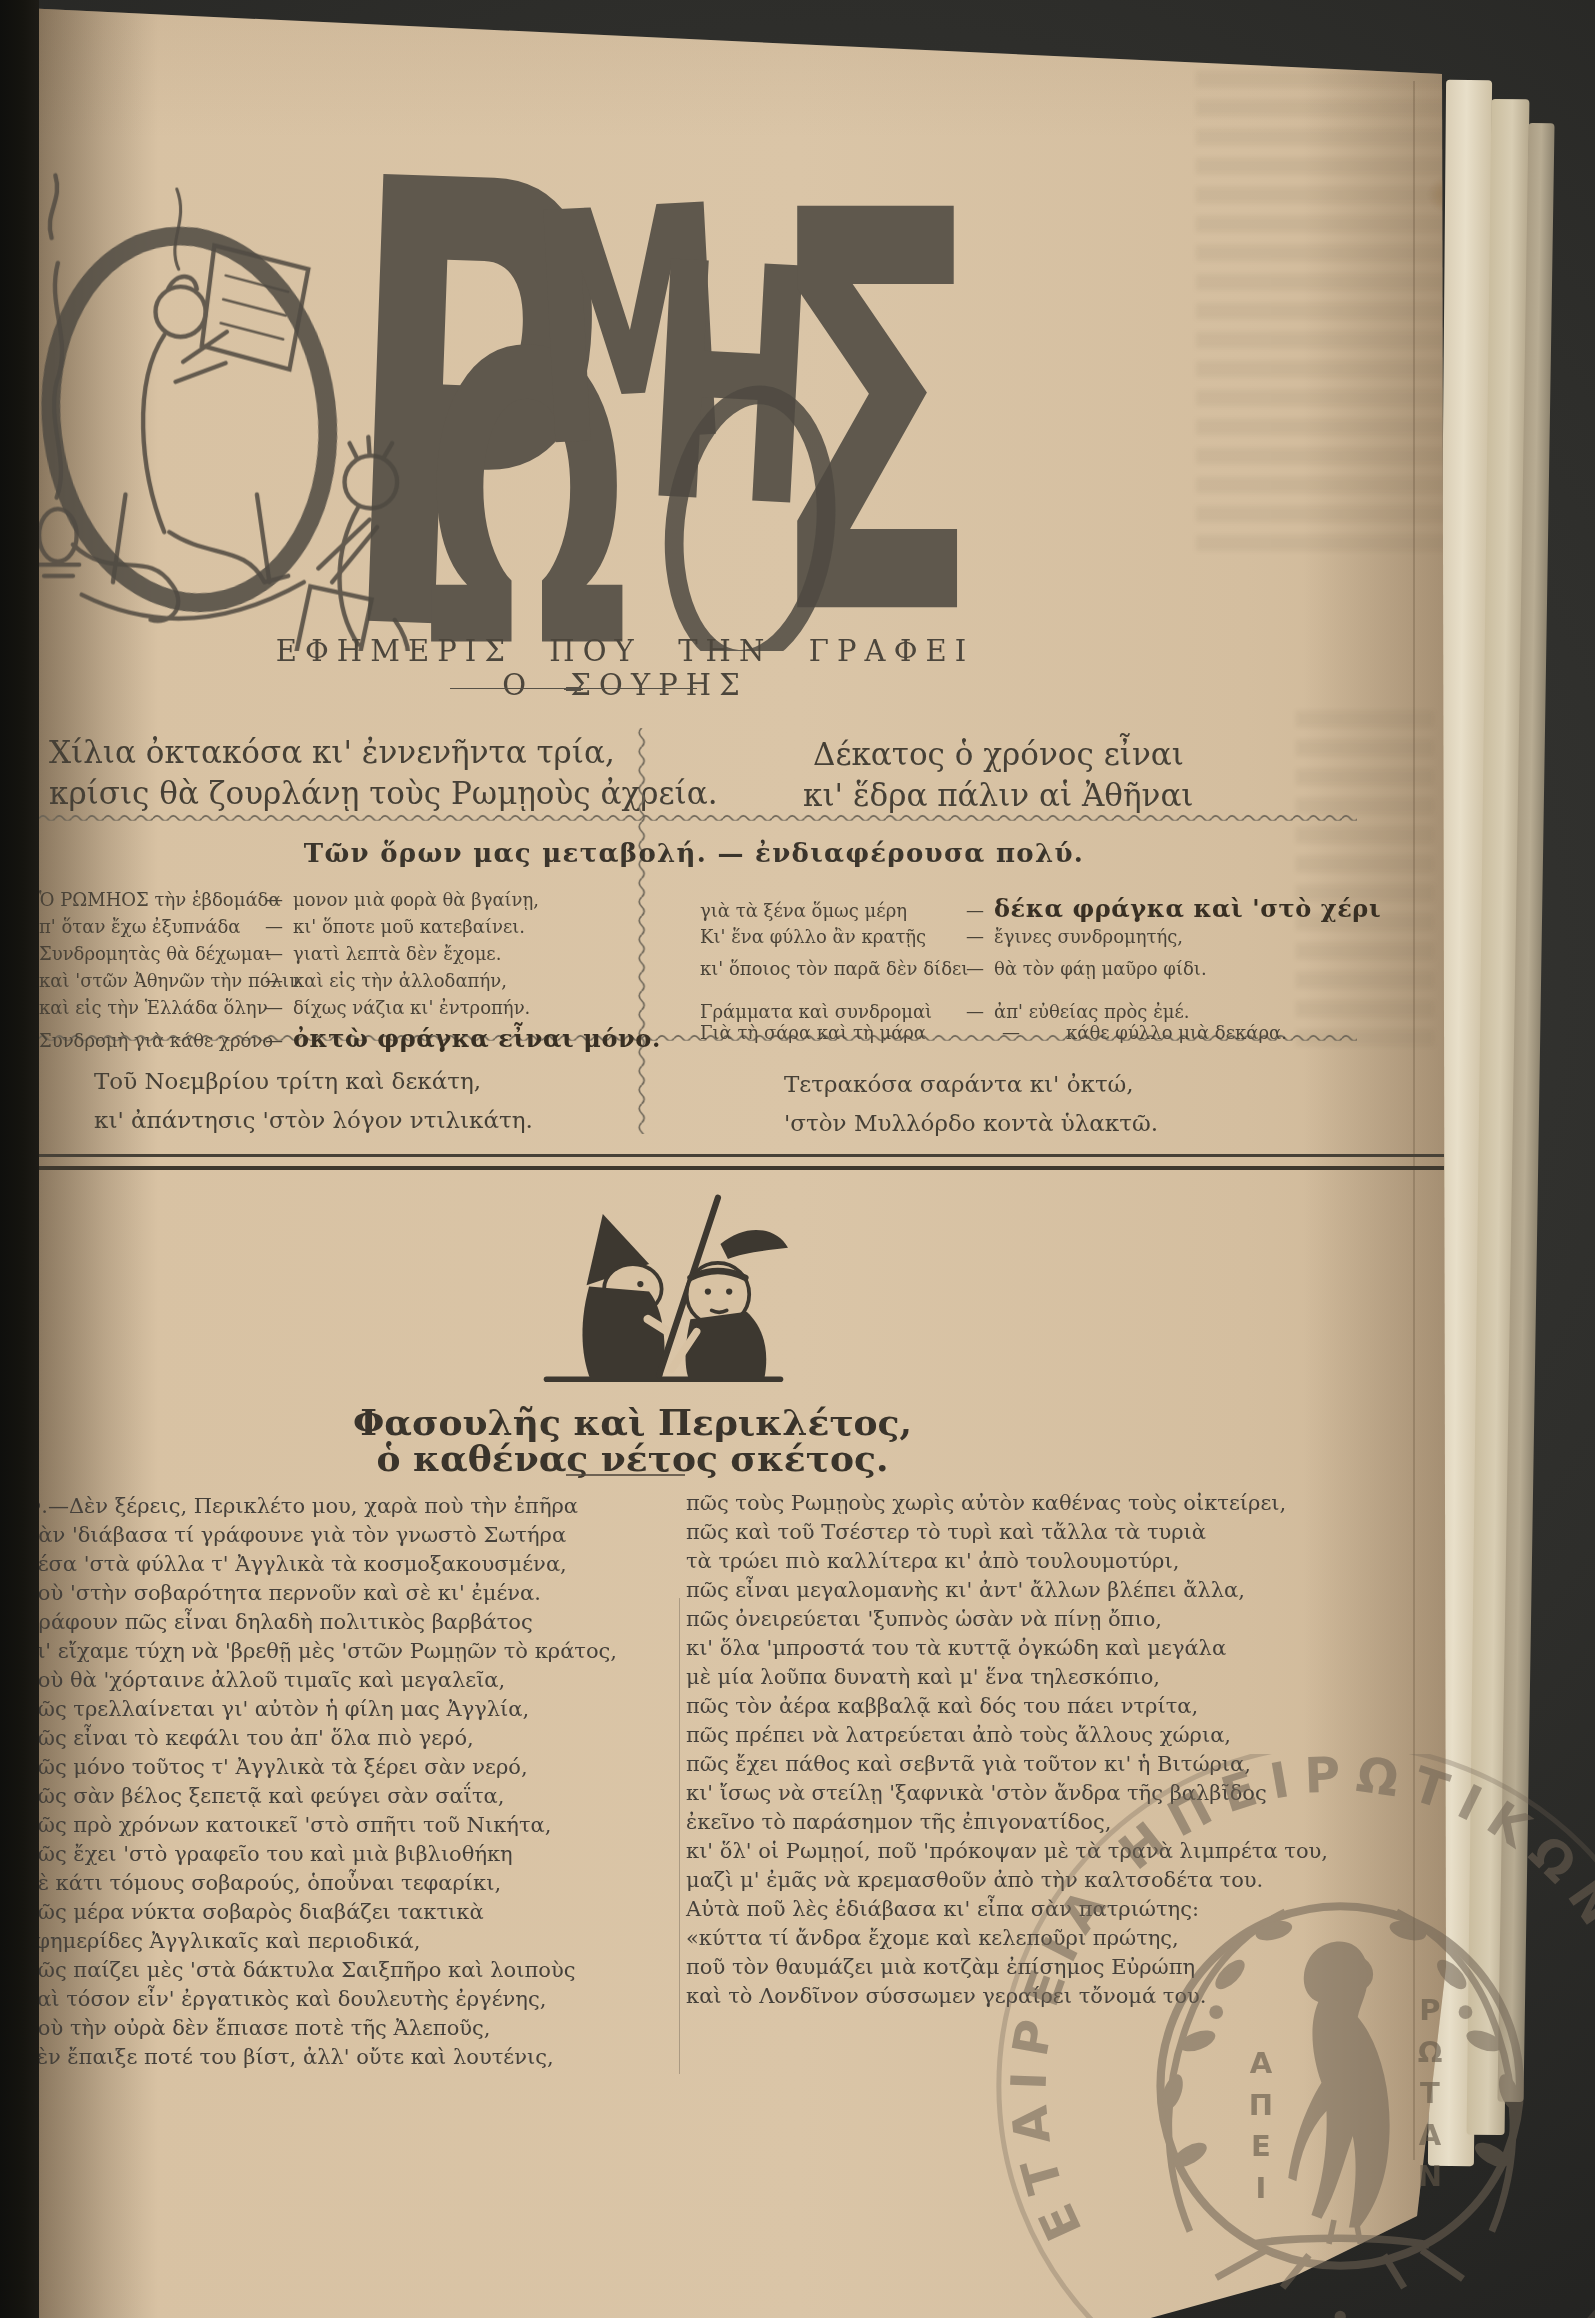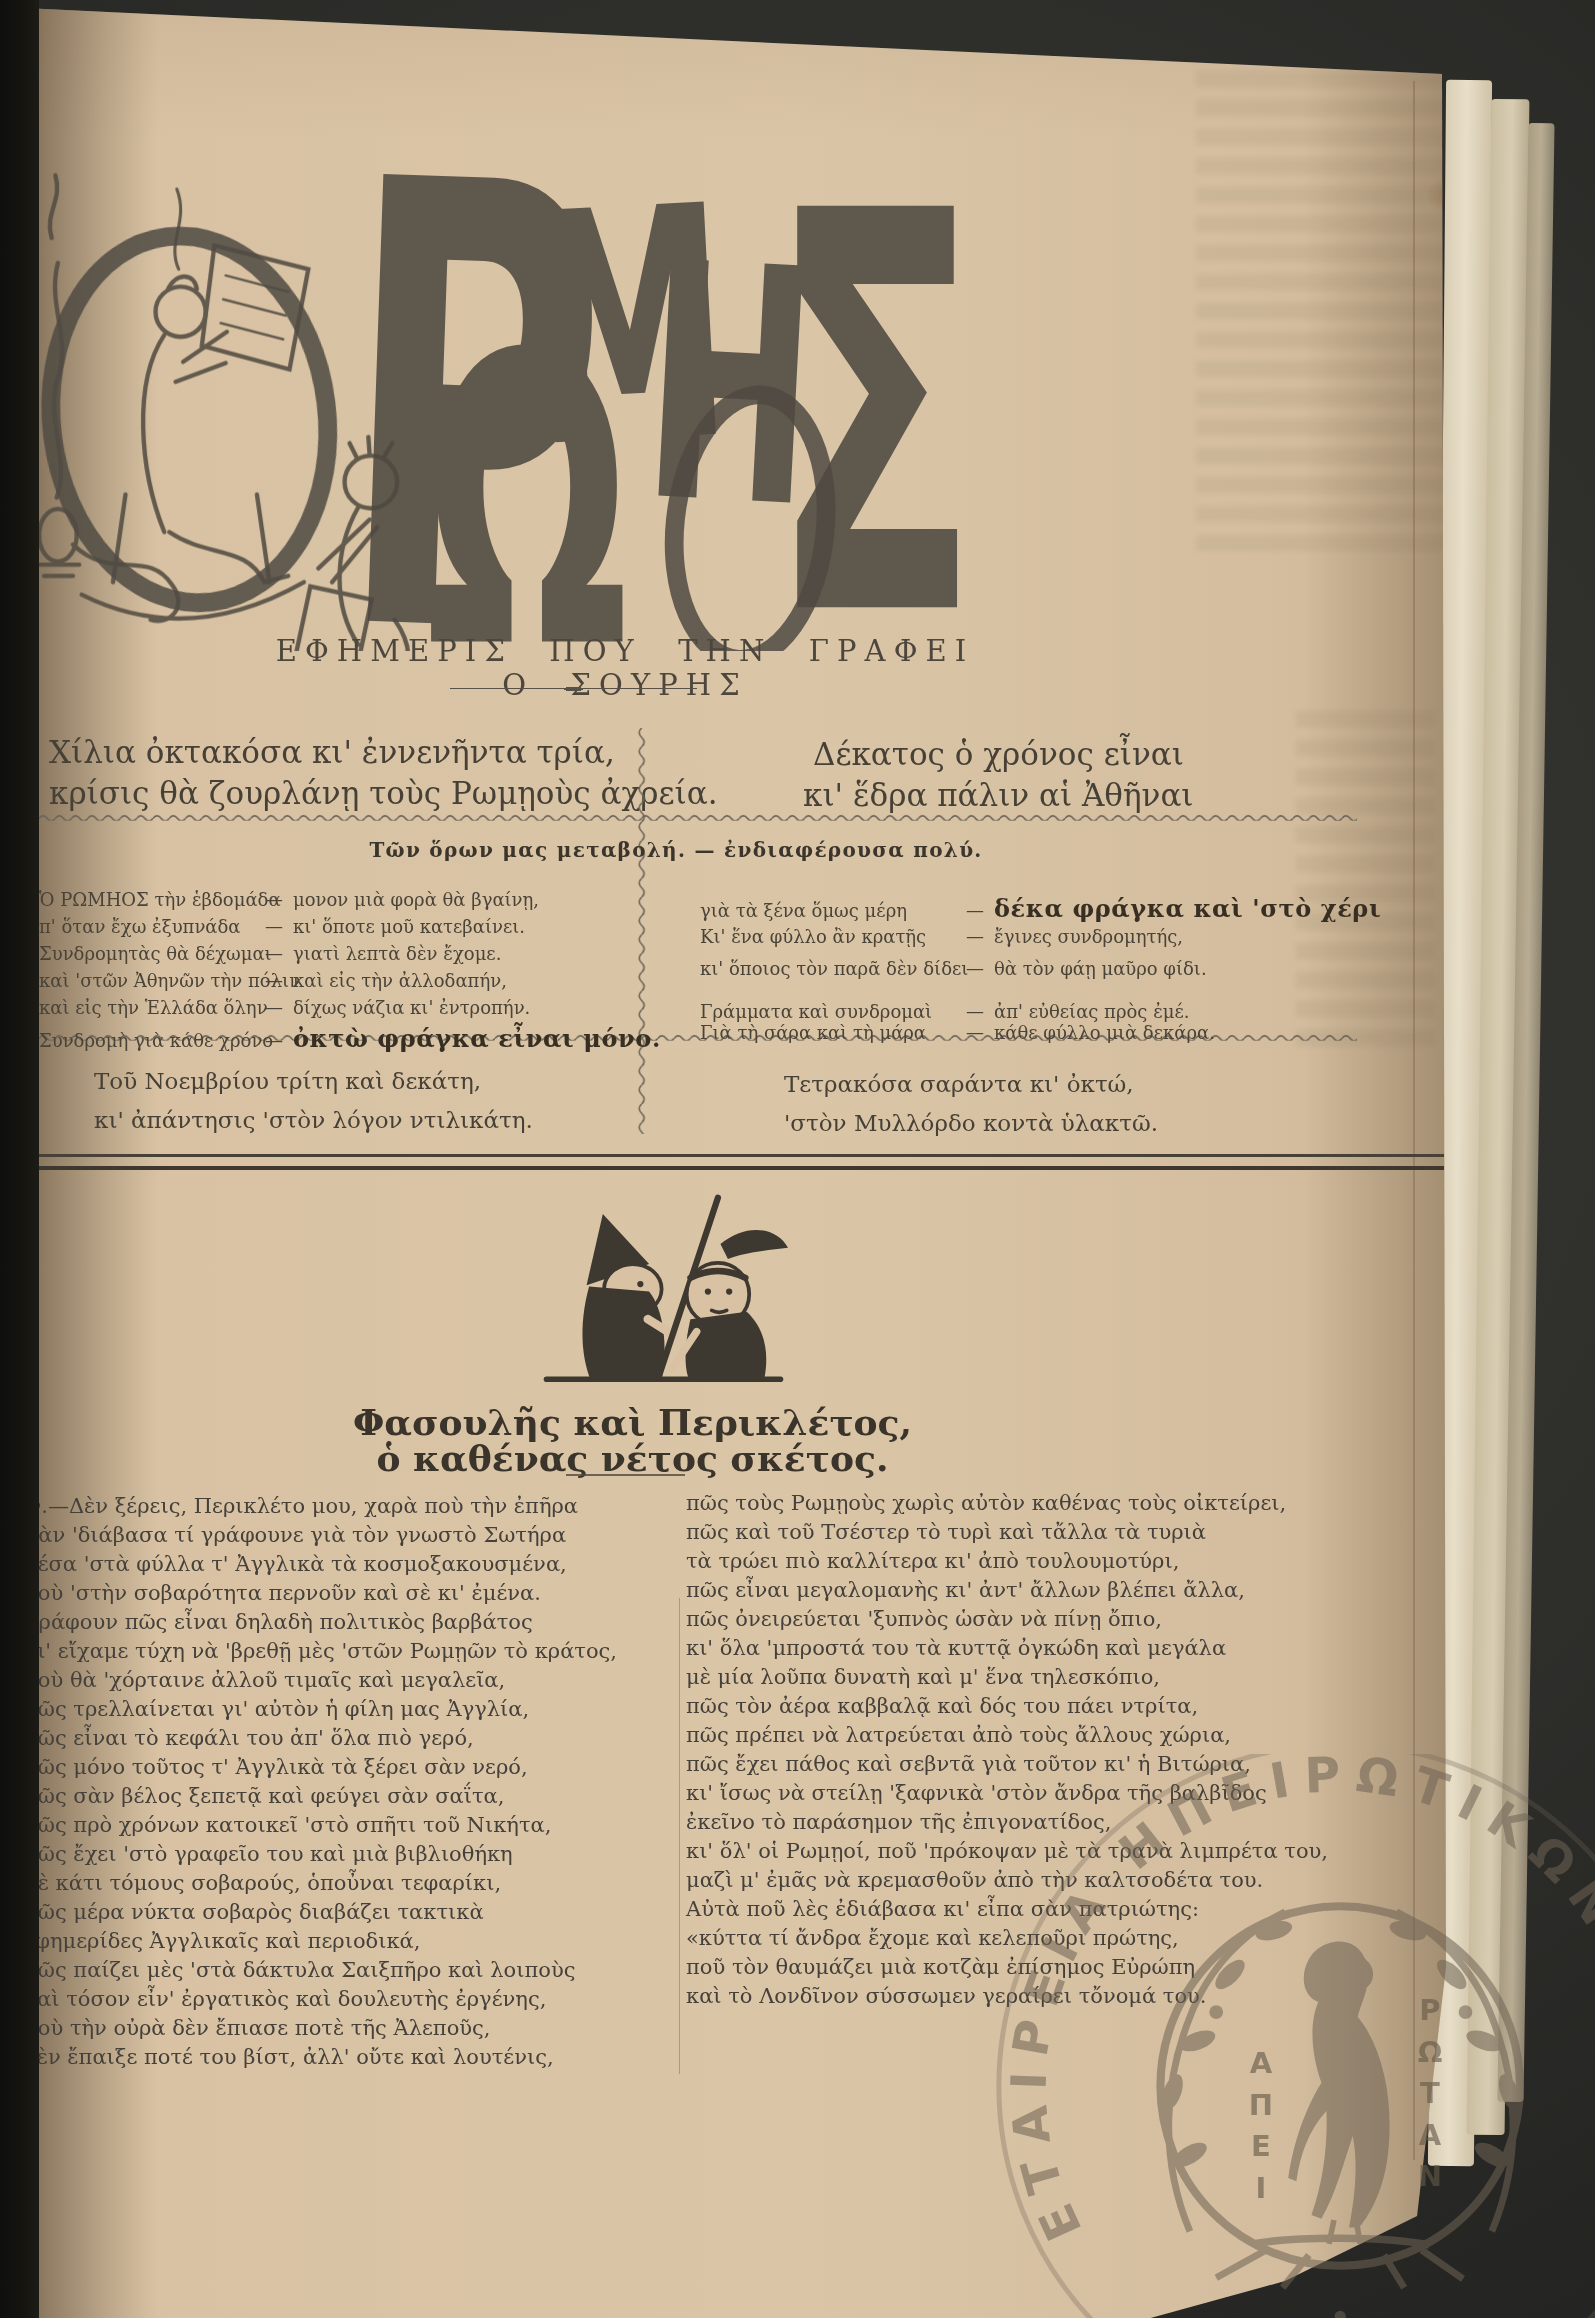--- a/index.html
+++ b/index.html
@@ -41,22 +41,22 @@
     filter:blur(2.5px);opacity:.55;}
   .g1{left:1196px;top:50px;width:251px;height:501px;}
   .g2{left:1296px;top:708px;width:138px;height:338px;}
   .subtitle{left:246px;top:634px;width:758px;text-align:center;
     font-size:29px;letter-spacing:8.1px;word-spacing:19px;color:#4c463c;}
   .ornament{left:450px;top:685px;width:247px;height:7.5px;
     background:
       radial-gradient(ellipse 16.3px 3.8px at 50% 50%, #575147 60%, rgba(0,0,0,0) 62%),
       linear-gradient(#575147,#575147) 50% 50%/100% 1.3px no-repeat;}
   .couplet{font-size:31px;line-height:41px;color:#464036;white-space:nowrap;}
-  .heading{left:269px;top:838px;width:814px;text-align:center;
-    font-size:20px;font-weight:bold;letter-spacing:1.3px;color:#3b352c;}
+  .heading{left:287px;top:838px;width:814px;text-align:center;
+    font-size:26px;font-weight:bold;letter-spacing:1.3px;color:#3b352c;}
   .list-row{display:flex;align-items:baseline;white-space:nowrap;font-size:18px;color:#4a4338;}
   .list-label{width:216px;overflow:visible;}
   .list-dash{width:38px;text-align:center;}
   .rlist .list-label{width:256px;}
   .boldv{font-weight:bold;color:#382f23;font-size:24px;letter-spacing:0.6px;}
   .caption{left:338px;top:1404px;width:589px;text-align:center;
     font-size:36px;font-weight:bold;line-height:36px;color:#3a342b;}
   .caption-rule{left:566px;top:1474px;width:119px;height:1.9px;background:rgba(82,74,62,.8);}
   .poem-line{font-size:21px;line-height:29px;white-space:nowrap;color:#45403a;}
   .colrule{left:679px;top:1598px;width:1.3px;height:476px;background:rgba(70,64,56,.32);}
@@ -215,21 +215,21 @@
     <div class="list-row" style="height:32px;">
       <span class="list-label">κι' ὅποιος τὸν παρᾶ δὲν δίδει</span>
       <span class="list-dash">—</span>
       <span>θὰ τὸν φάῃ μαῦρο φίδι.</span>
     </div>
     <div class="list-row" style="height:32px;align-items:flex-end;">
       <span class="list-label">Γράμματα καὶ συνδρομαὶ</span>
       <span class="list-dash">—</span>
       <span>ἀπ' εὐθείας πρὸς ἐμέ.</span>
     </div>
-    <div class="list-row" style="height:32px;">
+    <div class="list-row" style="height:32px;gap:36px;">
       <span class="list-label">Γιὰ τὴ σάρα καὶ τὴ μάρα</span>
       <span class="list-dash">—</span>
       <span>κάθε φύλλο μιὰ δεκάρα.</span>
     </div>
   </div>
 
   <div class="abs couplet" style="left:94px;top:1062px;font-size:23px;line-height:39px;">
     <div>Τοῦ Νοεμβρίου τρίτη καὶ δεκάτη,</div>
     <div>κι' ἀπάντησις 'στὸν λόγον ντιλικάτη.</div>
   </div>

